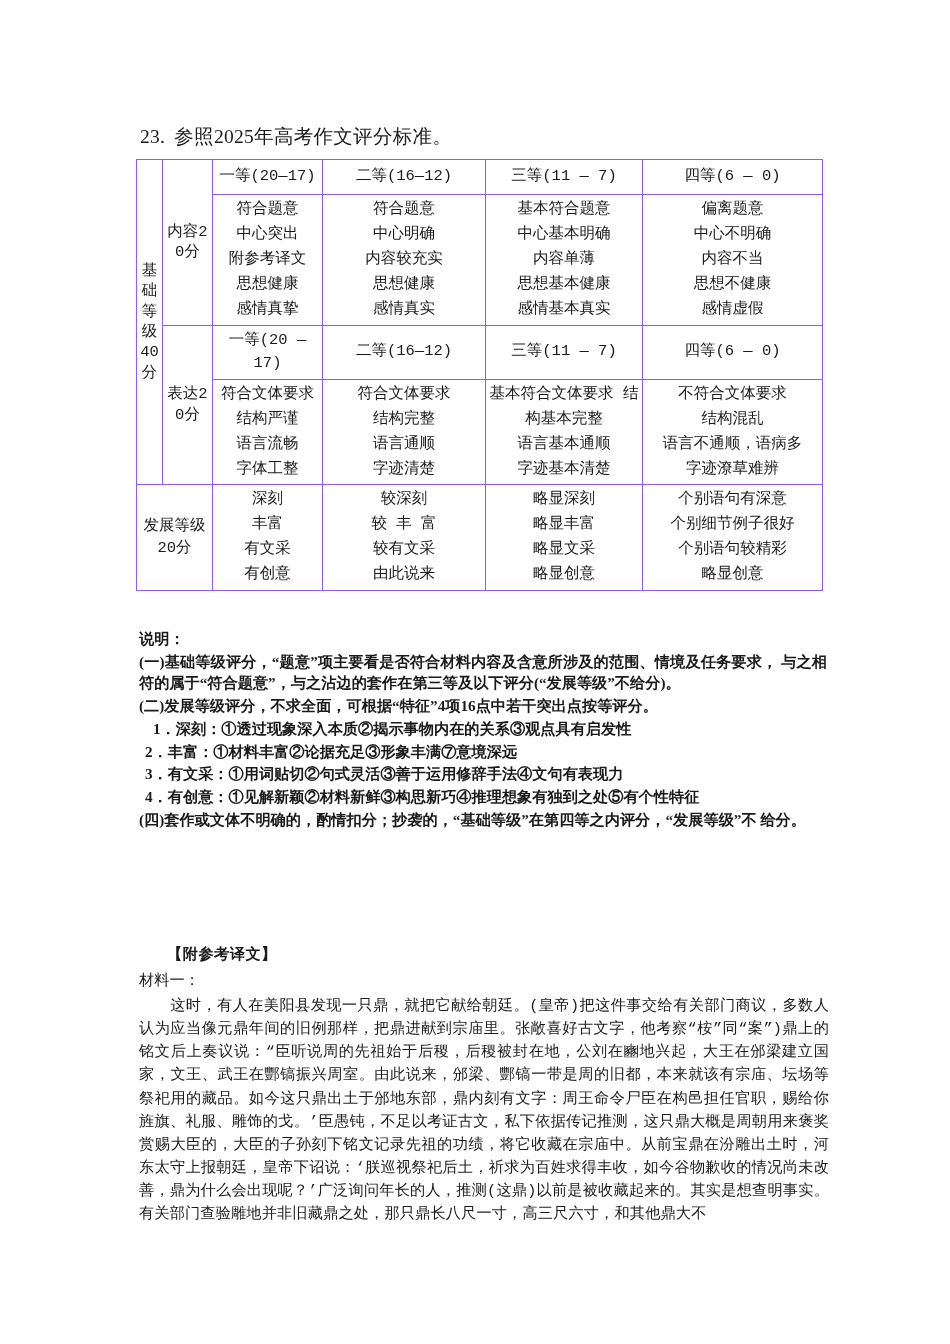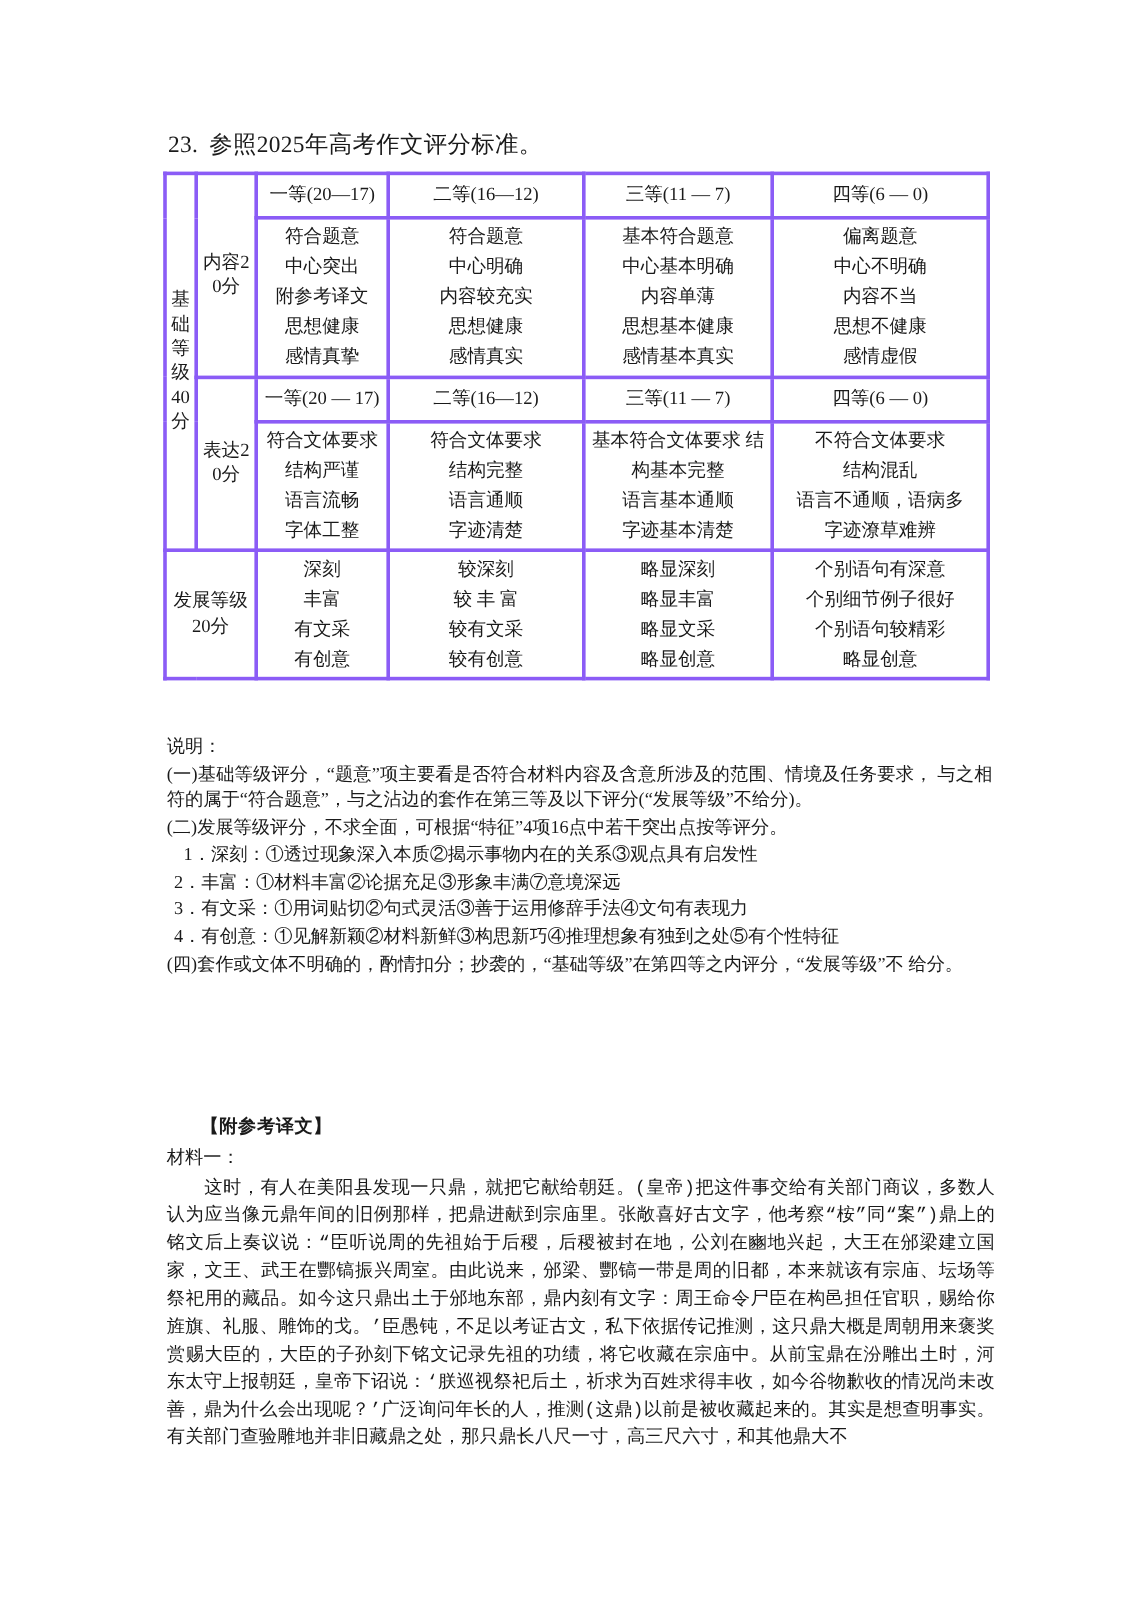--- a/index.html
+++ b/index.html
@@ -10,21 +10,21 @@
   body {
     width: 950px;
     height: 1344px;
     font-family: "Liberation Serif", "DejaVu Serif", serif;
     color: #1a1a1a;
     position: relative;
     overflow: hidden;
   }
   .page {
     position: absolute;
-    left: 0; top: 0;
+    left: 0; top: 16px;
     width: 950px;
     height: 943px;
     box-sizing: border-box;
   }
 
   
   .q-heading {
     position: absolute;
     left: 140px;
     top: 107px;
@@ -41,24 +41,25 @@
     position: absolute;
     left: 136px;
     top: 143px;
     width: 686px;
     border-collapse: collapse;
     table-layout: fixed;
     font-size: 15.5px;
     line-height: 1.52;
   }
   .score-table td {
-    border: 3px solid #8b5cf6;
+    border: 1px solid #8b5cf6;
     text-align: center;
     vertical-align: middle;
     padding: 2px 3px;
+    font-family: Liberation Mono, monospace;
   }
   .col-a { width: 26px; }
   .col-b { width: 50px; }
   .col-1 { width: 110px; }
   .col-2 { width: 163px; }
   .col-3 { width: 157px; }
   .col-4 { width: 180px; }
 
   .vert-stack {
     writing-mode: initial;
@@ -94,20 +95,21 @@
 
   
   .notes {
     position: absolute;
     left: 139px;
     top: 612px;
     width: 688px;
     font-size: 15.2px;
     line-height: 1.43;
     text-align: justify;
+    font-weight: bold;
   }
   .notes p {
     margin: 0 0 1px 0;
   }
   .notes p.item {
     text-indent: 0;
     padding-left: 14px;
   }
   .notes p.item2 {
     padding-left: 6px;
@@ -247,21 +249,21 @@
         <td class="body-cell">
           <span class="ln">深刻</span>
           <span class="ln">丰富</span>
           <span class="ln">有文采</span>
           <span class="ln">有创意</span>
         </td>
         <td class="body-cell">
           <span class="ln">较深刻</span>
           <span class="ln">较 丰 富</span>
           <span class="ln">较有文采</span>
-          <span class="ln">较有创意</span>
+          <span class="ln">由此说来</span>
         </td>
         <td class="body-cell">
           <span class="ln">略显深刻</span>
           <span class="ln">略显丰富</span>
           <span class="ln">略显文采</span>
           <span class="ln">略显创意</span>
         </td>
         <td class="body-cell">
           <span class="ln">个别语句有深意</span>
           <span class="ln">个别细节例子很好</span>

